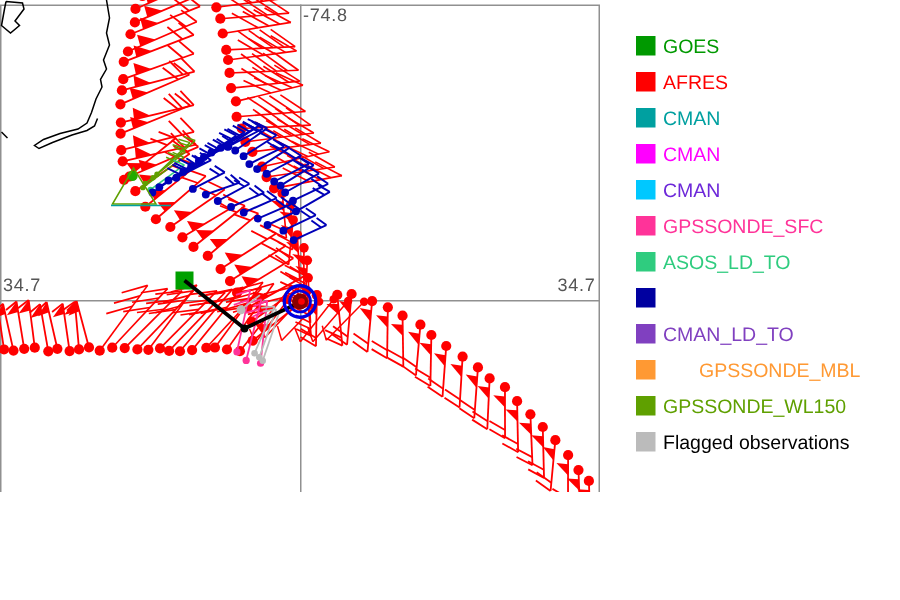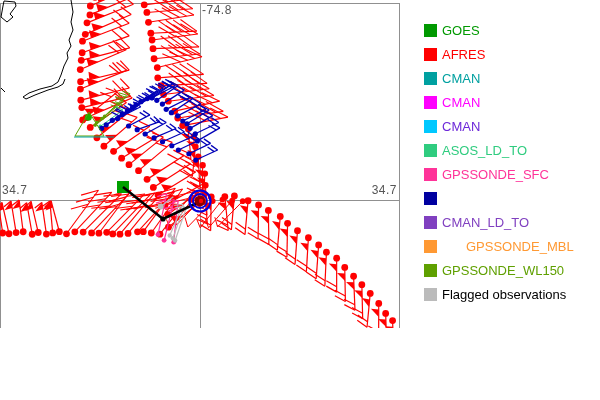--- a/index.html
+++ b/index.html
@@ -755,26 +755,26 @@
   </div>
       <div class="lg-row">
     <span class="sw" style="background: rgb(255, 0, 255);"></span>
     <span class="lb" style="color: rgb(255, 0, 255);">CMAN</span>
   </div>
       <div class="lg-row">
     <span class="sw" style="background: rgb(0, 200, 255);"></span>
     <span class="lb" style="color: #6d28d9;">CMAN</span>
   </div>
       <div class="lg-row">
+    <span class="sw" style="background: rgb(255, 51, 153);"></span>
+    <span class="lb" style="color: rgb(255, 51, 153);">GPSSONDE_SFC</span>
+  </div>
+      <div class="lg-row">
     <span class="sw" style="background: rgb(47, 204, 127);"></span>
     <span class="lb" style="color: rgb(47, 204, 127);">ASOS_LD_TO</span>
-  </div>
-      <div class="lg-row">
-    <span class="sw" style="background: rgb(255, 51, 153);"></span>
-    <span class="lb" style="color: rgb(255, 51, 153);">GPSSONDE_SFC</span>
   </div>
       <div class="lg-row">
     <span class="sw" style="background: rgb(0, 0, 160);"></span>
   </div>
       <div class="lg-row">
     <span class="sw" style="background: rgb(128, 64, 192);"></span>
     <span class="lb" style="color: rgb(128, 64, 192);">CMAN_LD_TO</span>
   </div>
       <div class="lg-row">
     <span class="sw" style="background: rgb(255, 153, 51);"></span>

